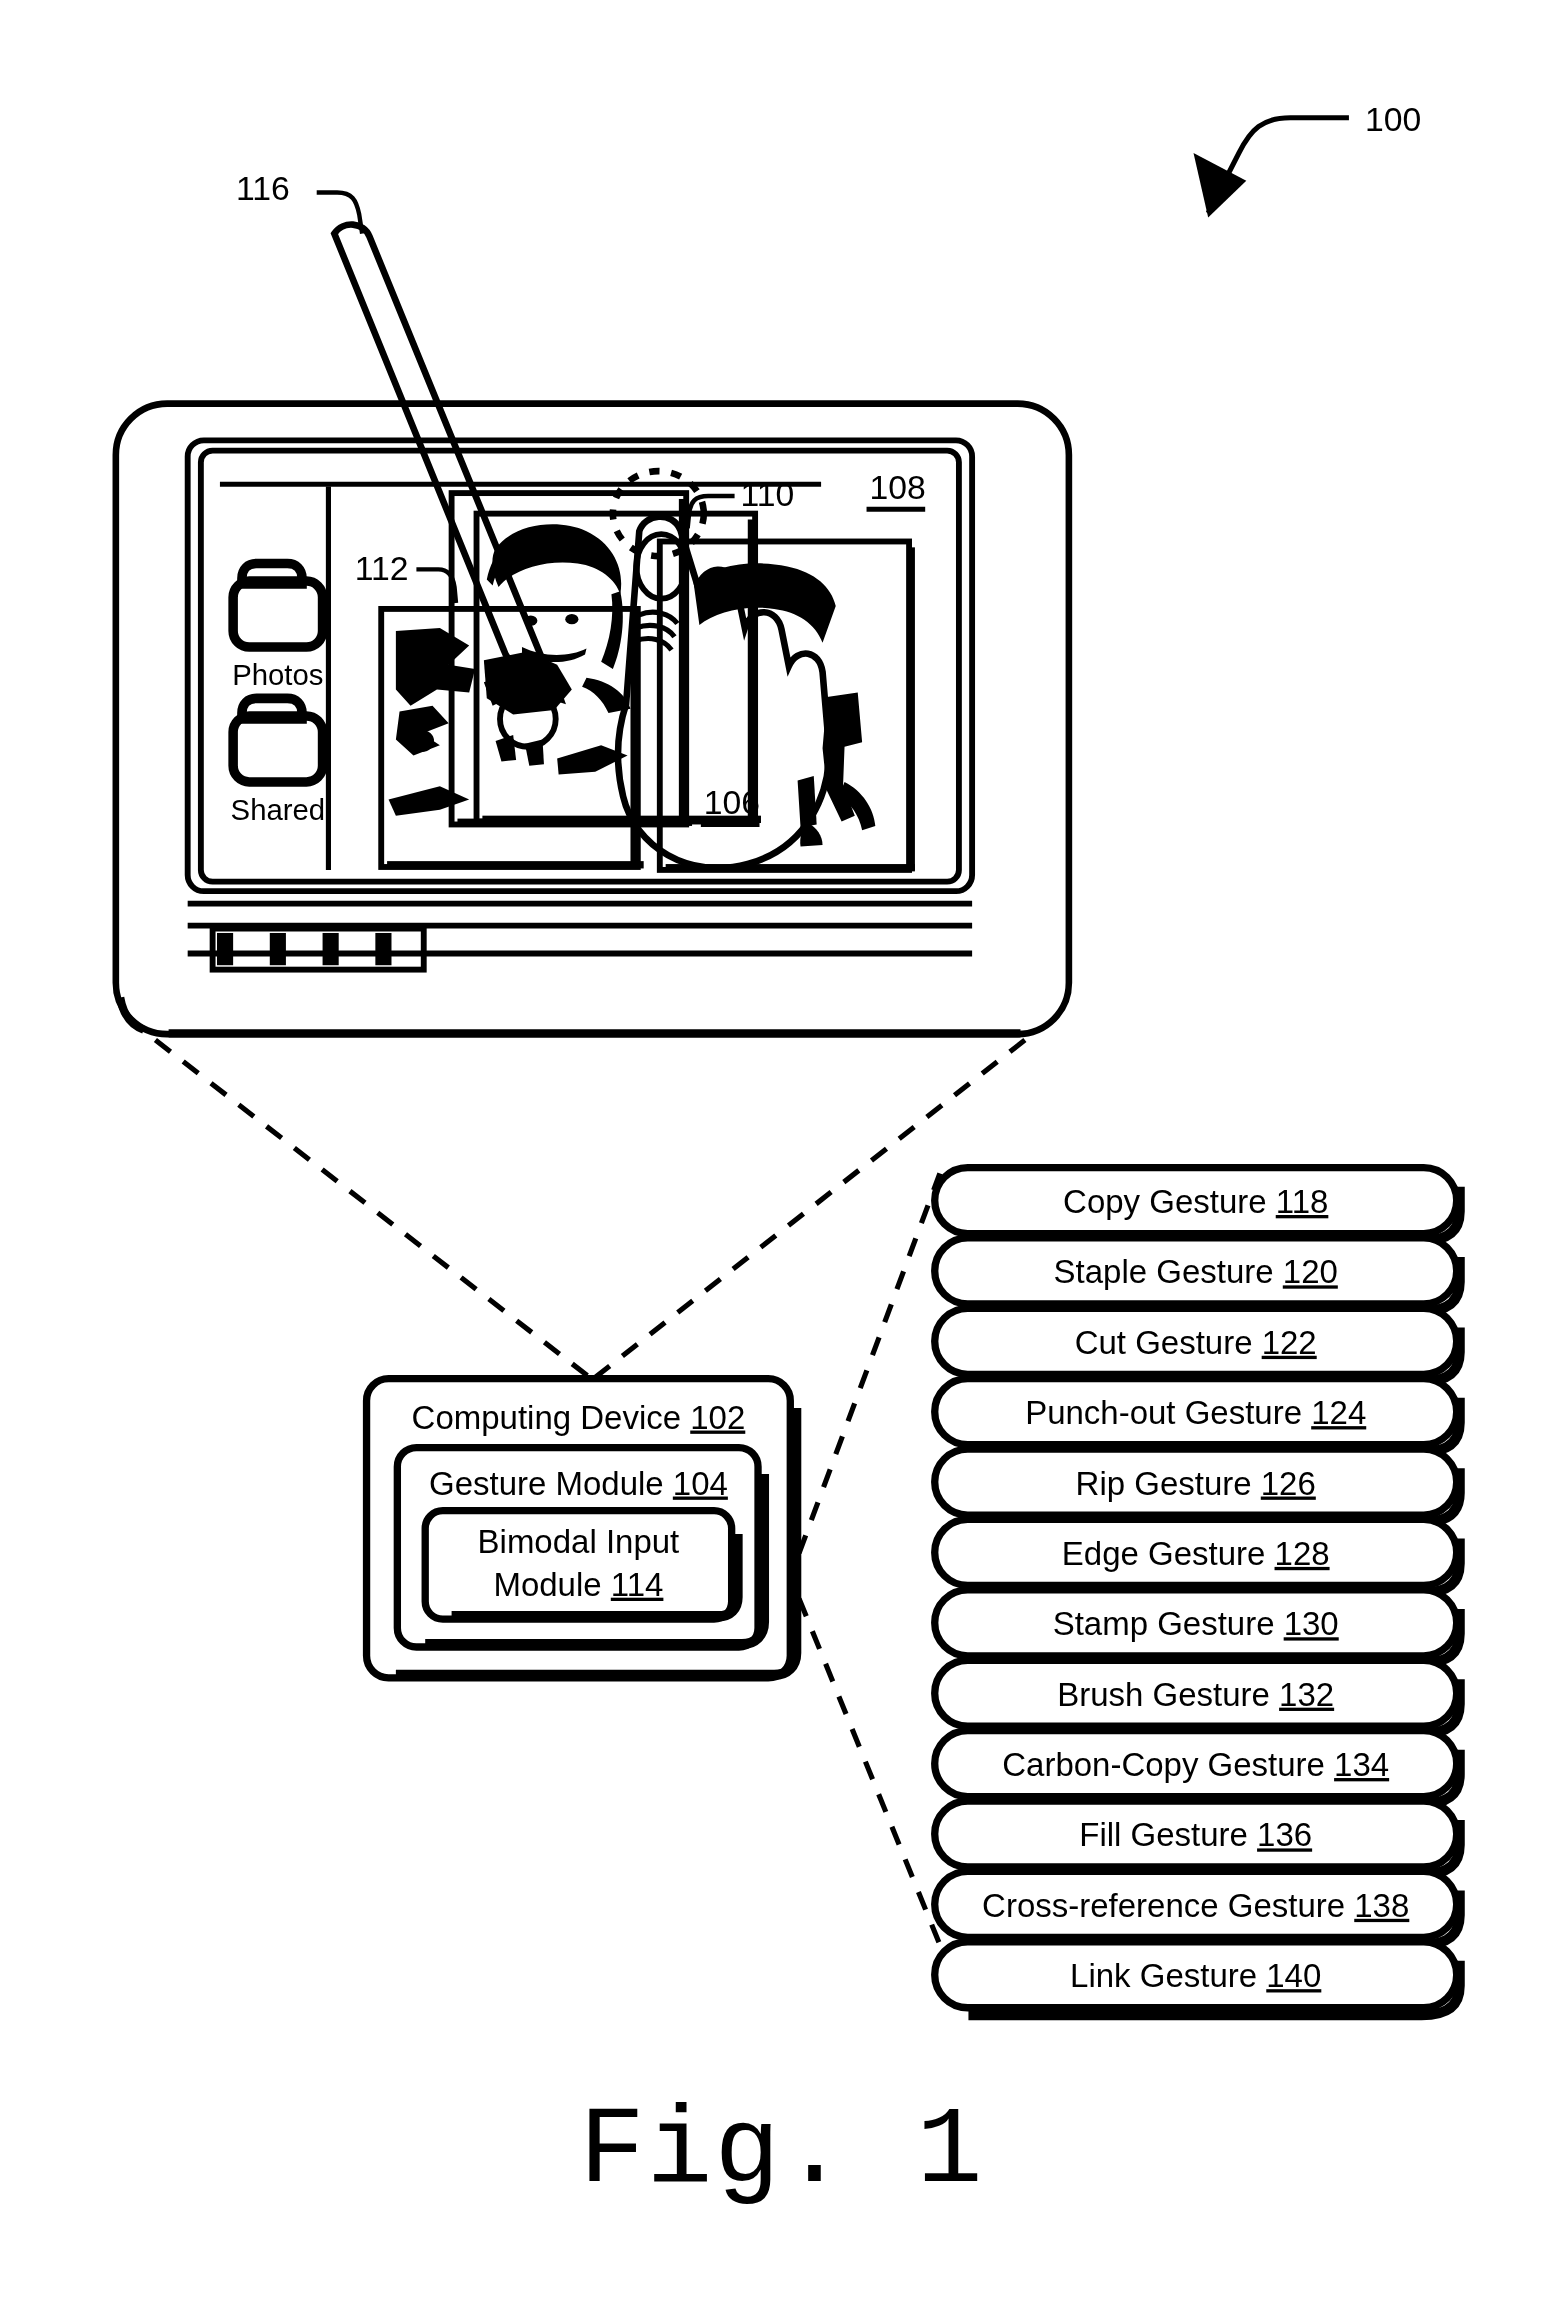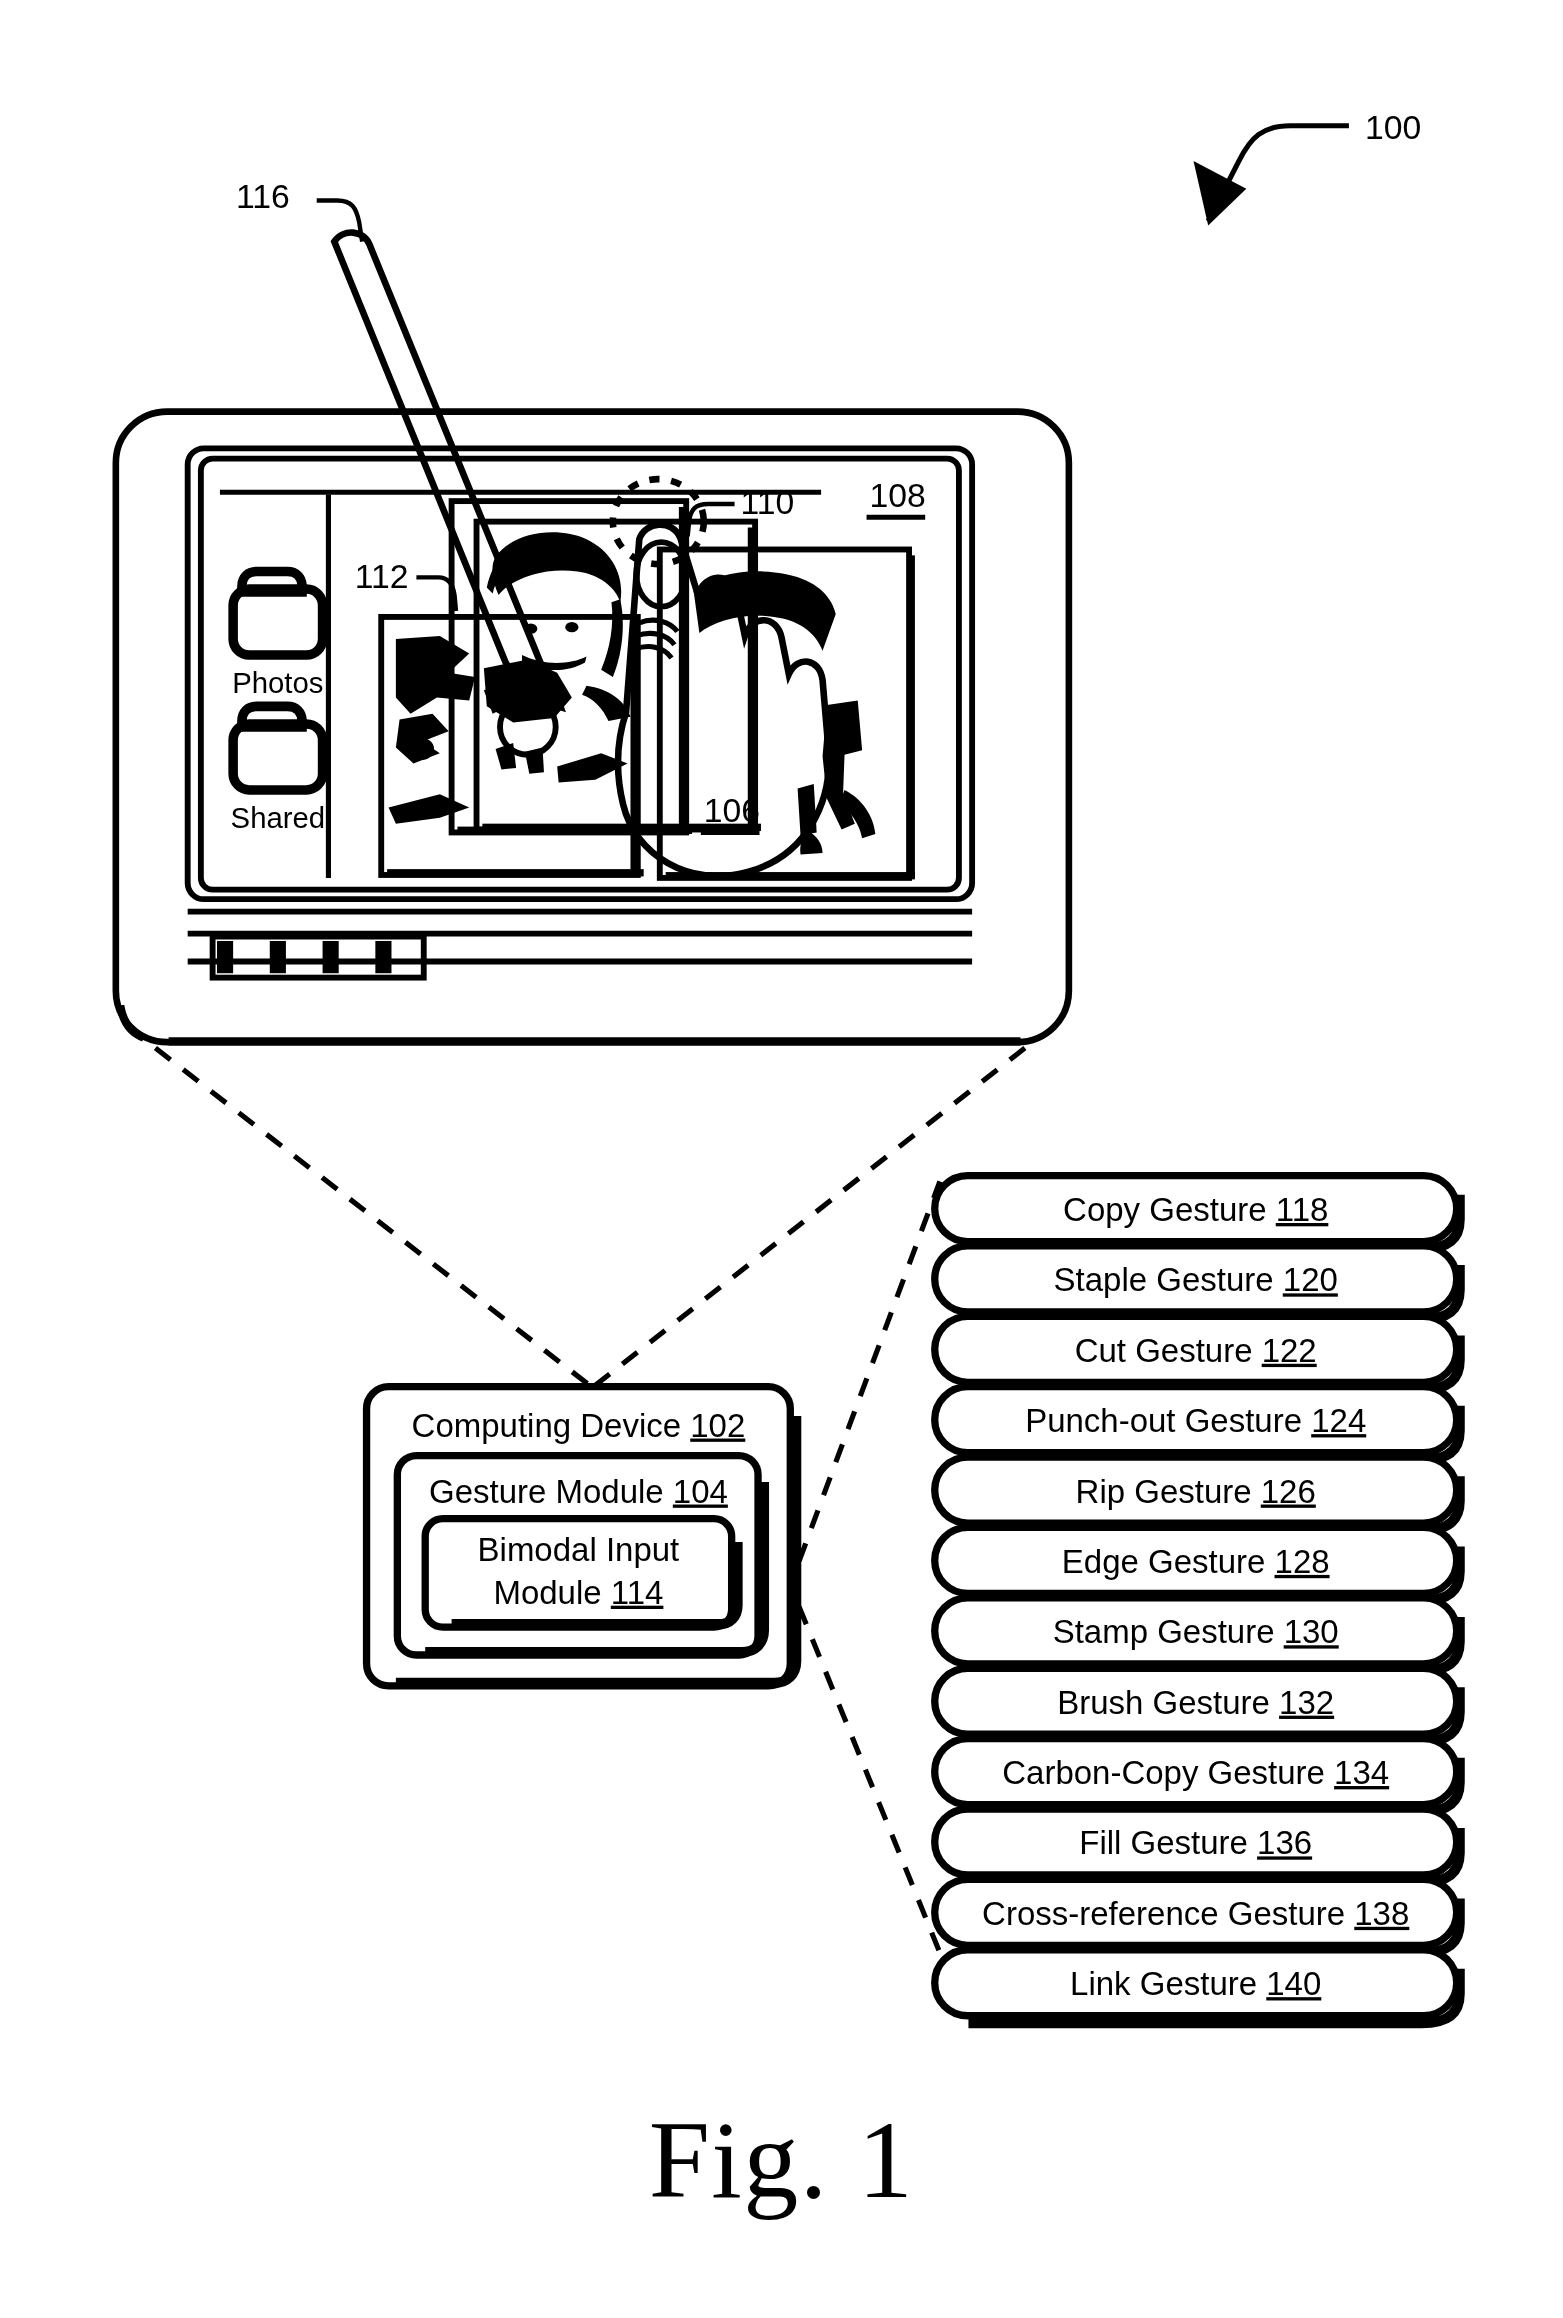--- a/index.html
+++ b/index.html
@@ -1,22 +1,22 @@
 <!DOCTYPE html>
 <html style="font-size:11.7px"><head>
 <meta charset="utf-8">
 <style>
   html,body{margin:0;padding:0;background:#ffffff;}
   body{width:1563px;height:2319px;position:relative;overflow:hidden;
        font-family:"Liberation Sans",sans-serif;color:#000;}
-  #figure-root{position:absolute;inset:0;margin-top:8px;}
+  #figure-root{position:absolute;inset:0;}
   svg{display:block;}
   .fig-caption{position:absolute;left:0;right:0;top:2097px;text-align:center;
        font-size:110px;font-weight:300;letter-spacing:1.5px;line-height:1;
-       font-family:Liberation Serif, serif;}
+       font-family:Liberation Mono, monospace;}
   text{font-family:"Liberation Sans",sans-serif;fill:#000;}
   .refnum{font-size:46px;}
   .pilltext{font-size:45px;}
   .boxtext{font-size:45px;}
   .iconlabel{font-size:40px;}
   .ln{fill:none;stroke:#000;}
 </style>
 </head>
 <body>
 

